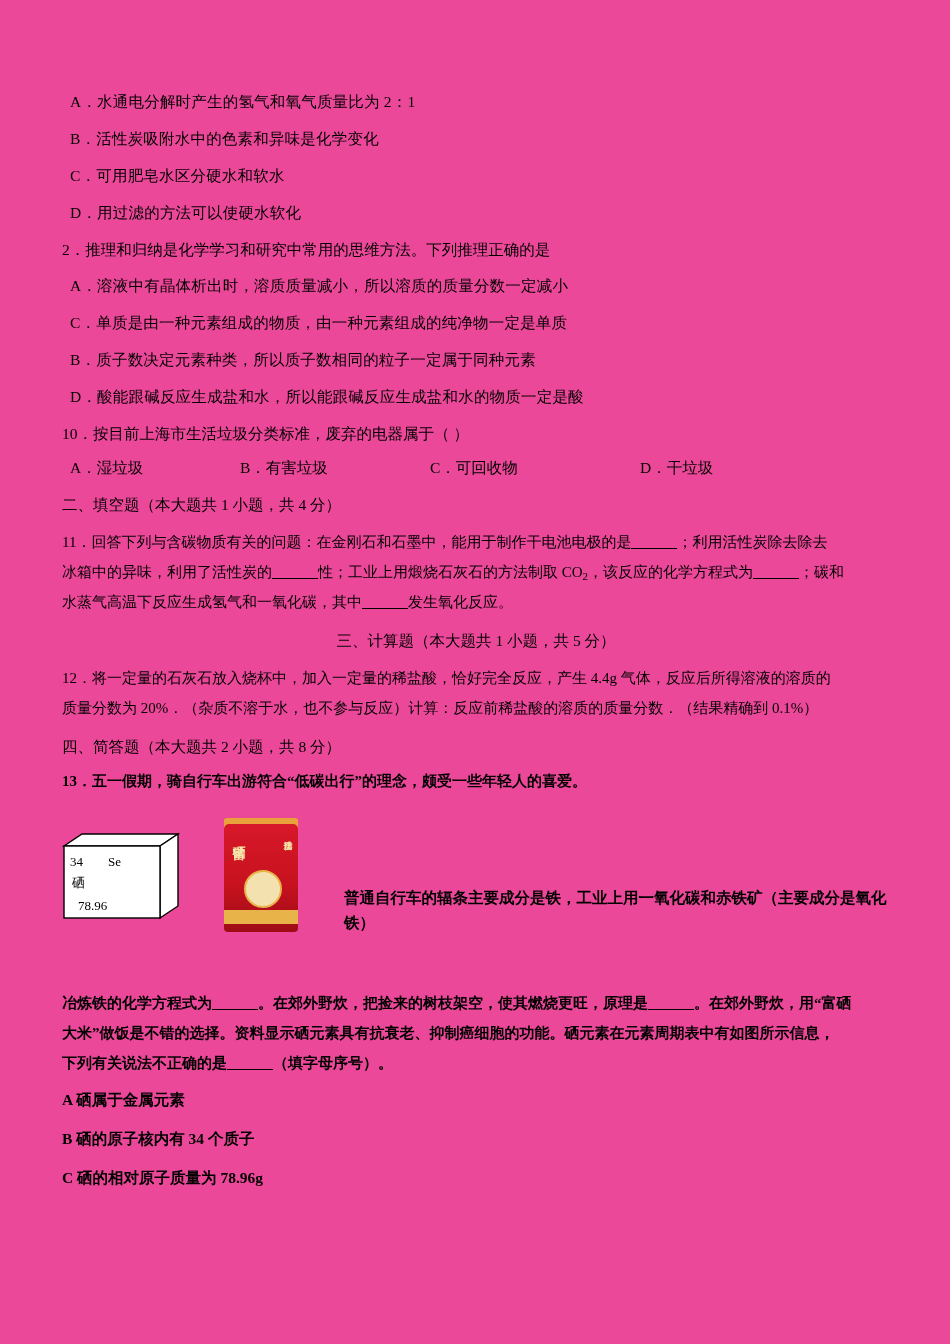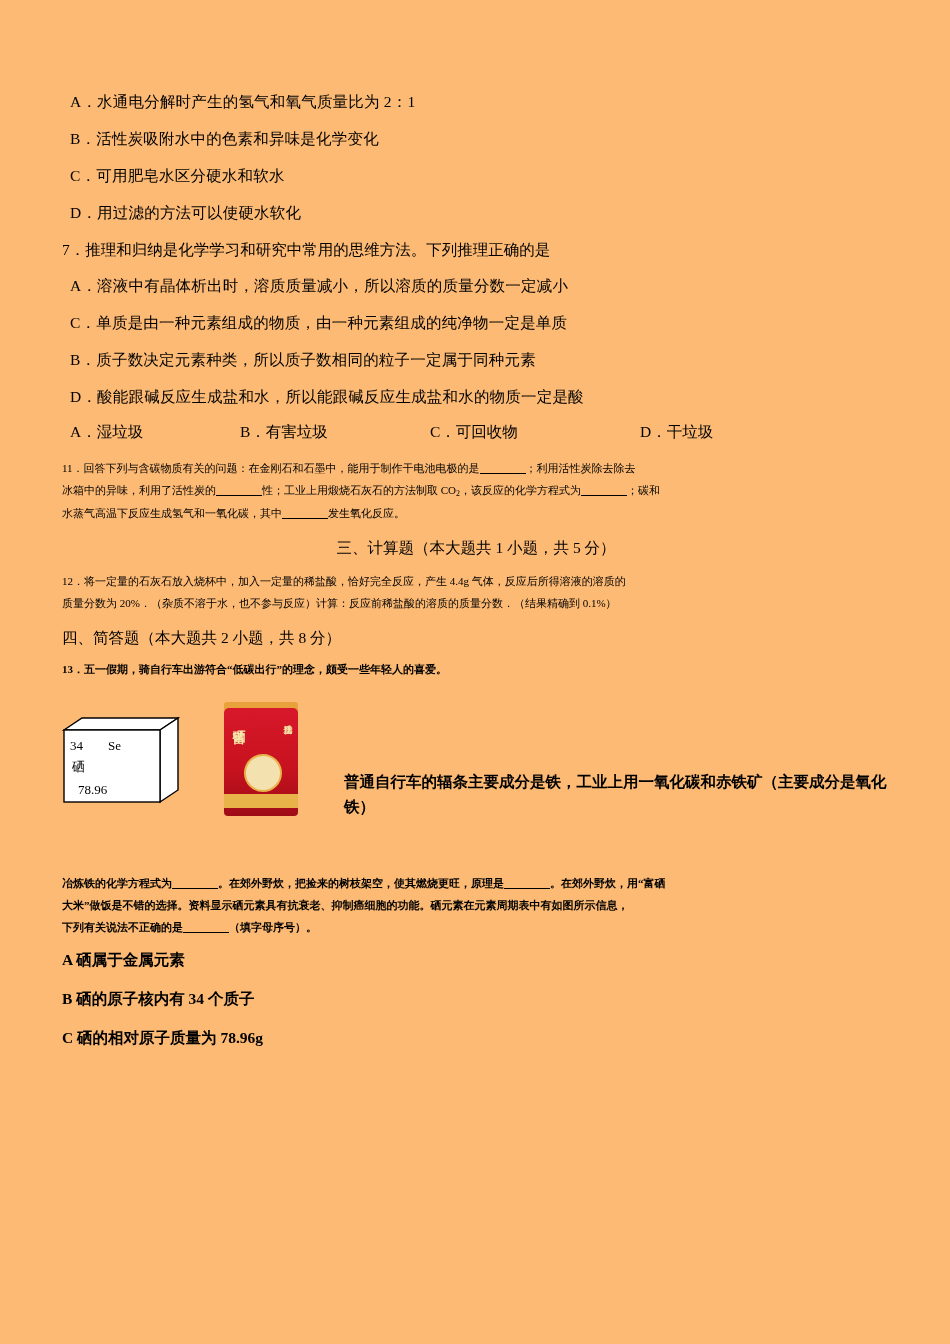--- a/index.html
+++ b/index.html
@@ -9,21 +9,21 @@
   }
   body {
     font-family: "Liberation Serif", "DejaVu Serif", serif;
     color: #000000;
   }
   .page {
     position: relative;
     width: 950px;
     height: 1344px;
     margin: 0 auto;
-    background: #fdba74;
+    background: #ec4899;
     overflow: hidden;
   }
   .content {
     position: absolute;
     left: 62px;
     top: 90px;
     width: 828px;
   }
   .line {
     font-size: 15.5px;
@@ -49,21 +49,21 @@
     font-size: 15.5px;
     margin: 0 0 14px 0;
   }
   .choices-row > span {
     display: inline-block;
   }
   .c1 { width: 170px; }
   .c2 { width: 190px; }
   .c3 { width: 210px; }
   .para {
-    font-size: 11px;
+    font-size: 15px;
     line-height: 2.0;
     margin: 0 0 6px 0;
     text-align: justify;
   }
   .para-b {
     font-weight: bold;
   }
   .blank {
     display: inline-block;
     min-width: 46px;
@@ -204,33 +204,35 @@
 <body>
 
 <div class="page">
   <div class="content">
 
     <div class="line opt">A．水通电分解时产生的氢气和氧气质量比为 2：1</div>
     <div class="line opt">B．活性炭吸附水中的色素和异味是化学变化</div>
     <div class="line opt">C．可用肥皂水区分硬水和软水</div>
     <div class="line opt">D．用过滤的方法可以使硬水软化</div>
 
-    <div class="q">7．推理和归纳是化学学习和研究中常用的思维方法。下列推理正确的是</div>
+    <div class="q">2．推理和归纳是化学学习和研究中常用的思维方法。下列推理正确的是</div>
     <div class="line opt">A．溶液中有晶体析出时，溶质质量减小，所以溶质的质量分数一定减小</div>
     <div class="line opt">C．单质是由一种元素组成的物质，由一种元素组成的纯净物一定是单质</div>
     <div class="line opt">B．质子数决定元素种类，所以质子数相同的粒子一定属于同种元素</div>
     <div class="line opt">D．酸能跟碱反应生成盐和水，所以能跟碱反应生成盐和水的物质一定是酸</div>
 
+    <div class="q">10．按目前上海市生活垃圾分类标准，废弃的电器属于（ ）</div>
     <div class="choices-row">
       <span class="c1 opt">A．湿垃圾</span>
       <span class="c2">B．有害垃圾</span>
       <span class="c3">C．可回收物</span>
       <span>D．干垃圾</span>
     </div>
 
+    <div class="section-head">二、填空题（本大题共 1 小题，共 4 分）</div>
     <div class="para">
       <span>11．回答下列与含碳物质有关的问题：在金刚石和石墨中，能用于制作干电池电极的是</span><span class="blank"></span><span>；利用活性炭除去除去</span><br>
       <span>冰箱中的异味，利用了活性炭的</span><span class="blank"></span><span>性；工业上用煅烧石灰石的方法制取 CO</span><span class="sub">2</span><span>，该反应的化学方程式为</span><span class="blank"></span><span>；碳和</span><br>
       <span>水蒸气高温下反应生成氢气和一氧化碳，其中</span><span class="blank"></span><span>发生氧化反应。</span>
     </div>
 
     <div class="section-head" style="margin-top:12px;text-align:center;">三、计算题（本大题共 1 小题，共 5 分）</div>
     <div class="para">
       <span>12．将一定量的石灰石放入烧杯中，加入一定量的稀盐酸，恰好完全反应，产生 4.4g 气体，反应后所得溶液的溶质的</span><br>
       <span>质量分数为 20%．（杂质不溶于水，也不参与反应）计算：反应前稀盐酸的溶质的质量分数．（结果精确到 0.1%）</span>

